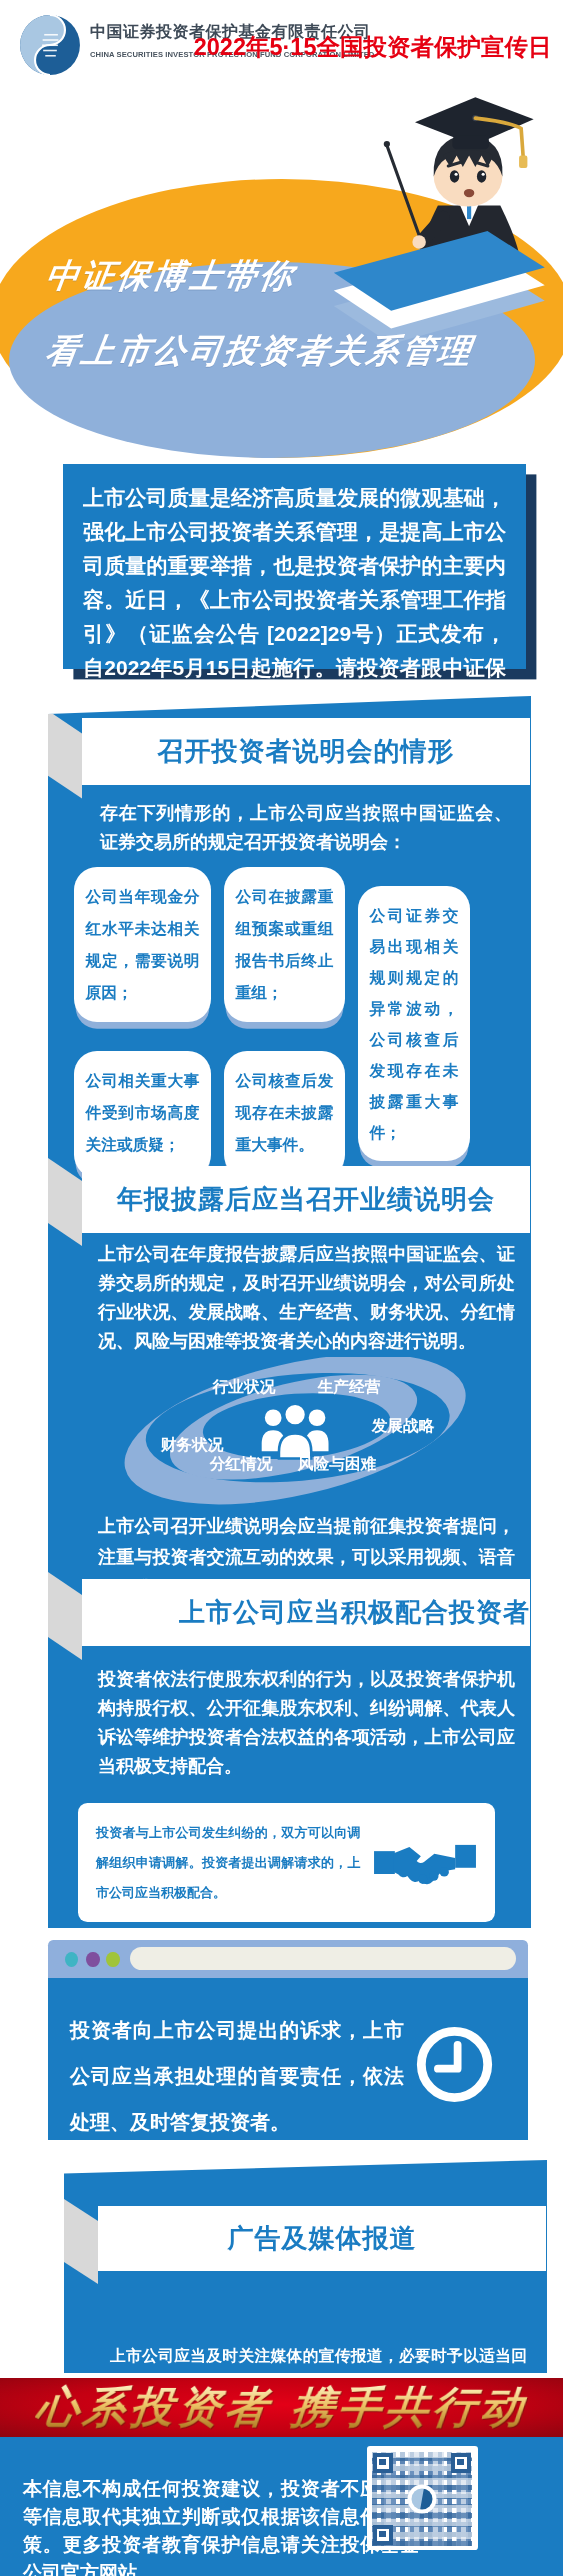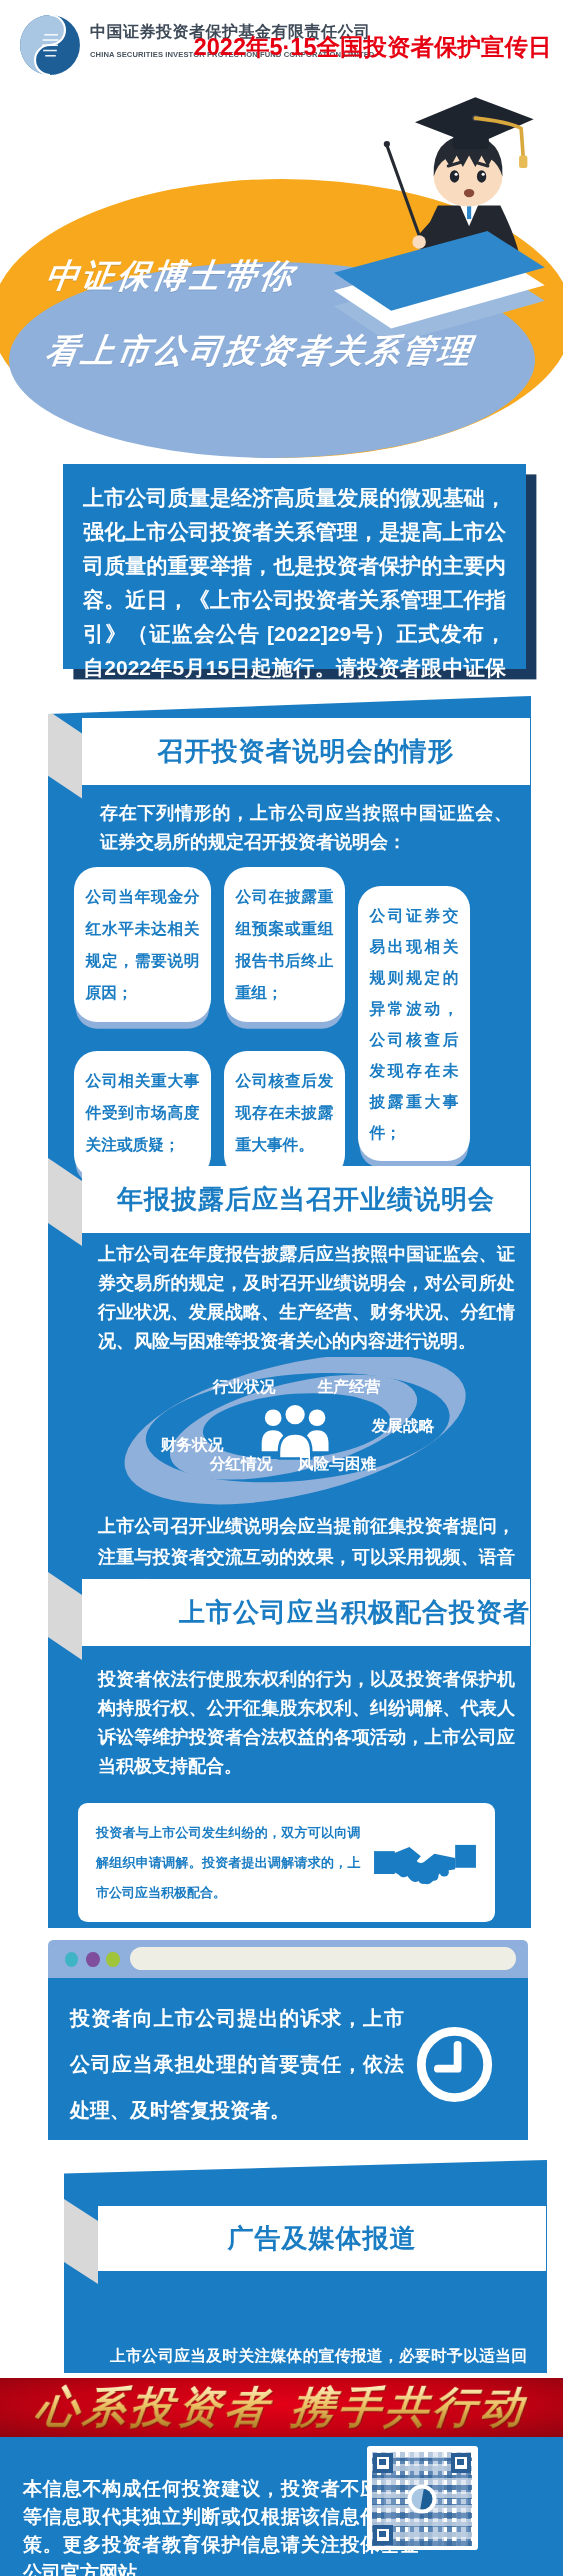--- a/index.html
+++ b/index.html
@@ -65,21 +65,21 @@
   .mediation-card p{margin:0;flex:1;color:#1a7cc2;font-weight:bold;font-size:13px;line-height:30px;text-align:justify;word-break:break-all;}
   .handshake-box{width:104px;height:78px;flex:none;}
 
   
   .browser-card{position:absolute;top:1940px;left:48px;width:480px;height:199px;}
   .browser-bar{position:absolute;top:0;left:0;width:480px;height:38px;background:#8fafdc;border-radius:5.2px 5.2px 0 0;}
   .win-dot{position:absolute;top:11.5px;width:13.6px;height:15.7px;border-radius:50%;}
   .dot1{left:16.7px;background:#3fb4c4;} .dot2{left:38px;background:#7f4f9e;} .dot3{left:58px;background:#a0c43a;}
   .address-bar{position:absolute;top:7.3px;left:82px;width:386px;height:23px;background:#efeee5;border-radius:11.5px;}
   .browser-body{position:absolute;top:38px;left:0;width:480px;height:162px;background:#1a7cc2;}
-  .browser-body p{position:absolute;left:22px;top:17px;width:334px;margin:0;color:#fff;font-weight:bold;font-size:20px;line-height:46px;text-align:justify;word-break:break-all;}
+  .browser-body p{position:absolute;left:22px;top:29px;width:334px;margin:0;color:#fff;font-weight:bold;font-size:20px;line-height:46px;text-align:justify;word-break:break-all;}
   .clock-box{position:absolute;left:365px;top:45px;width:83px;height:83px;}
 
   
   .s4-para{position:absolute;left:46px;width:417px;margin:0;color:#fff;font-weight:bold;font-size:15.7px;line-height:28px;text-align:justify;word-break:break-all;}
 
   
   .slogan-banner{position:absolute;top:2378px;left:0;width:564px;height:59px;
     background:radial-gradient(ellipse at 50% 45%,#e30017 0%,#c40012 55%,#8e040f 100%);
     display:flex;align-items:center;justify-content:center;}
   .slogan-text{font-family:"DejaVu Serif","Liberation Serif",serif;font-style:italic;font-weight:bold;

